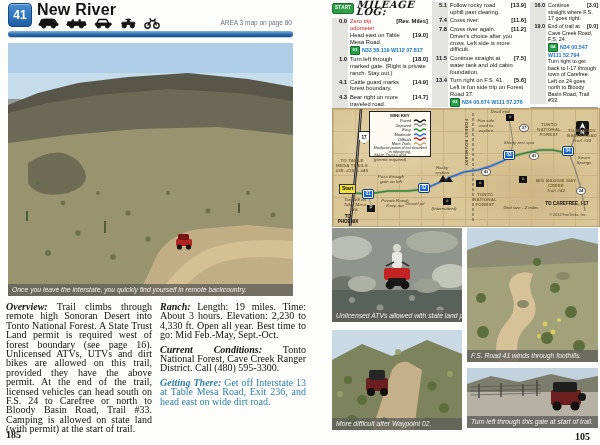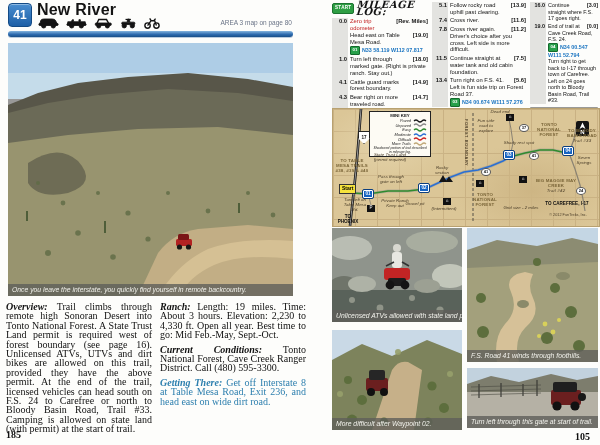--- a/index.html
+++ b/index.html
@@ -185,21 +185,21 @@
 <div class="abs bodycol" style="left:6px;">
   <p><span class="lbl">Overview:</span>
      <span>Trail climbs through remote high Sonoran Desert into Tonto National Forest. A State Trust Land permit is required west of forest boundary (see page 16). Unlicensed ATVs, UTVs and dirt bikes are allowed on this trail, provided they have the above permit. At the end of the trail, licensed vehicles can head south on F.S. 24 to Carefree or north to Bloody Basin Road, Trail #33. Camping is allowed on state land (with permit) at the start of trail.</span></p>
 </div>
 <div class="abs bodycol" style="left:160px;">
   <p><span class="lbl">Ranch:</span>
      <span>Length: 19 miles. Time: About 3 hours. Elevation: 2,230 to 4,330 ft. Open all year. Best time to go: Mid Feb.-May, Sept.-Oct.</span></p>
   <p><span class="lbl">Current Conditions:</span>
      <span>Tonto National Forest, Cave Creek Ranger District. Call (480) 595-3300.</span></p>
   <p class="teal"><span class="lbl">Getting There:</span>
-     <span>Get off Interstate 8 at Table Mesa Road, Exit 236, and head east on wide dirt road.</span></p>
+     <span>Get off Interstate 13 at Table Mesa Road, Exit 236, and head east on wide dirt road.</span></p>
 </div>
 <div class="abs pagenum" style="left:6px;top:429px;">185</div>
 
 <div class="abs logcol" style="left:332px;width:96px;">
   <div class="log-head">
     <span class="start-badge">START</span>
     <span class="log-title">MILEAGE LOG:</span>
   </div>
   <div class="entries">
     <div class="entry">

